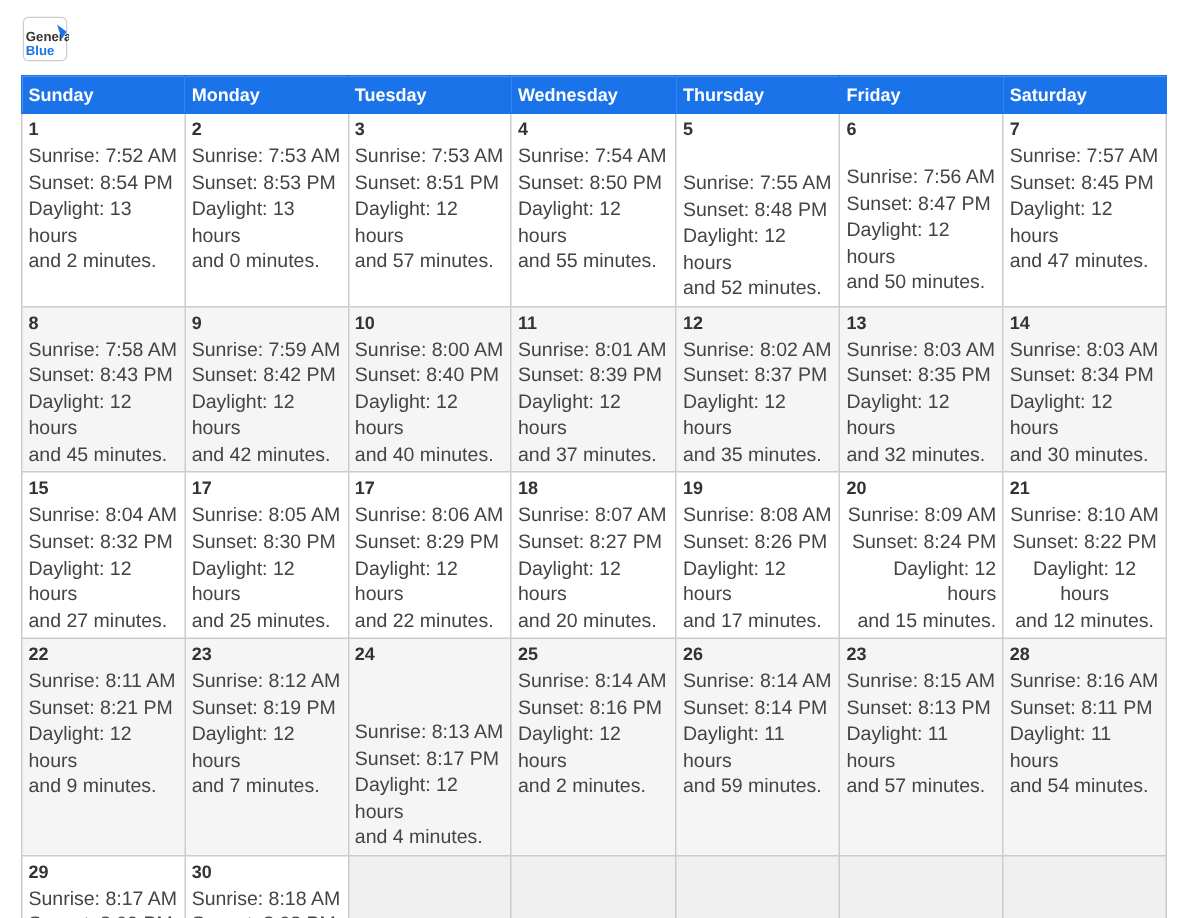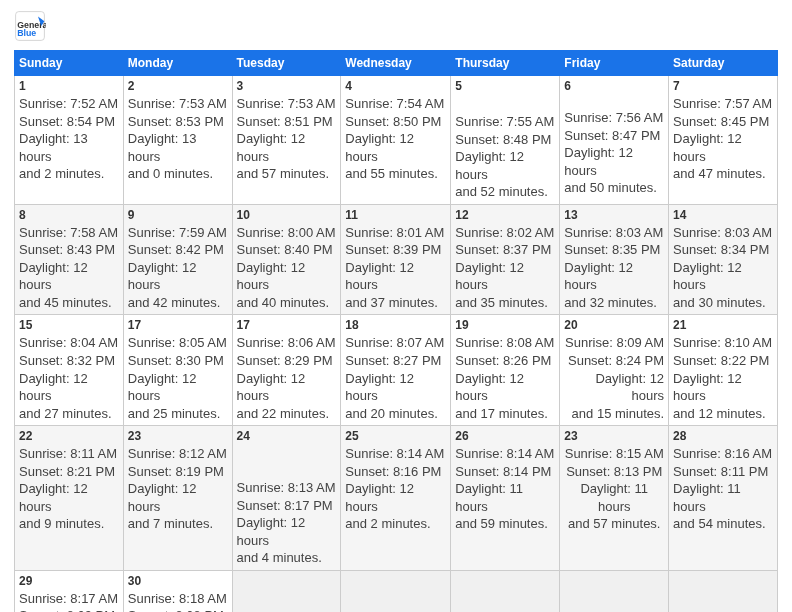--- a/index.html
+++ b/index.html
@@ -257,21 +257,21 @@
           </td>
           <td>
             <span class="day-num">20</span>
             <div class="day-info" style="white-space: pre-line; text-align: right;">Sunrise: 8:09 AM
 Sunset: 8:24 PM
 Daylight: 12 hours
 and 15 minutes.</div>
           </td>
           <td>
             <span class="day-num">21</span>
-            <div class="day-info" style="white-space: pre-line;">Sunrise: 8:10 AM
+            <div class="day-info" style="white-space: pre-line; text-align: center;">Sunrise: 8:10 AM
 Sunset: 8:22 PM
 Daylight: 12 hours
 and 12 minutes.</div>
           </td>
         </tr>
         <tr>
           <td>
             <span class="day-num">22</span>
             <div class="day-info" style="white-space: pre-line;">Sunrise: 8:11 AM
 Sunset: 8:21 PM
@@ -301,21 +301,21 @@
           </td>
           <td>
             <span class="day-num">26</span>
             <div class="day-info" style="white-space: pre-line;">Sunrise: 8:14 AM
 Sunset: 8:14 PM
 Daylight: 11 hours
 and 59 minutes.</div>
           </td>
           <td>
             <span class="day-num">23</span>
-            <div class="day-info" style="white-space: pre-line; text-align: center;">Sunrise: 8:15 AM
+            <div class="day-info" style="white-space: pre-line;">Sunrise: 8:15 AM
 Sunset: 8:13 PM
 Daylight: 11 hours
 and 57 minutes.</div>
           </td>
           <td>
             <span class="day-num">28</span>
             <div class="day-info" style="white-space: pre-line;">Sunrise: 8:16 AM
 Sunset: 8:11 PM
 Daylight: 11 hours
 and 54 minutes.</div>

